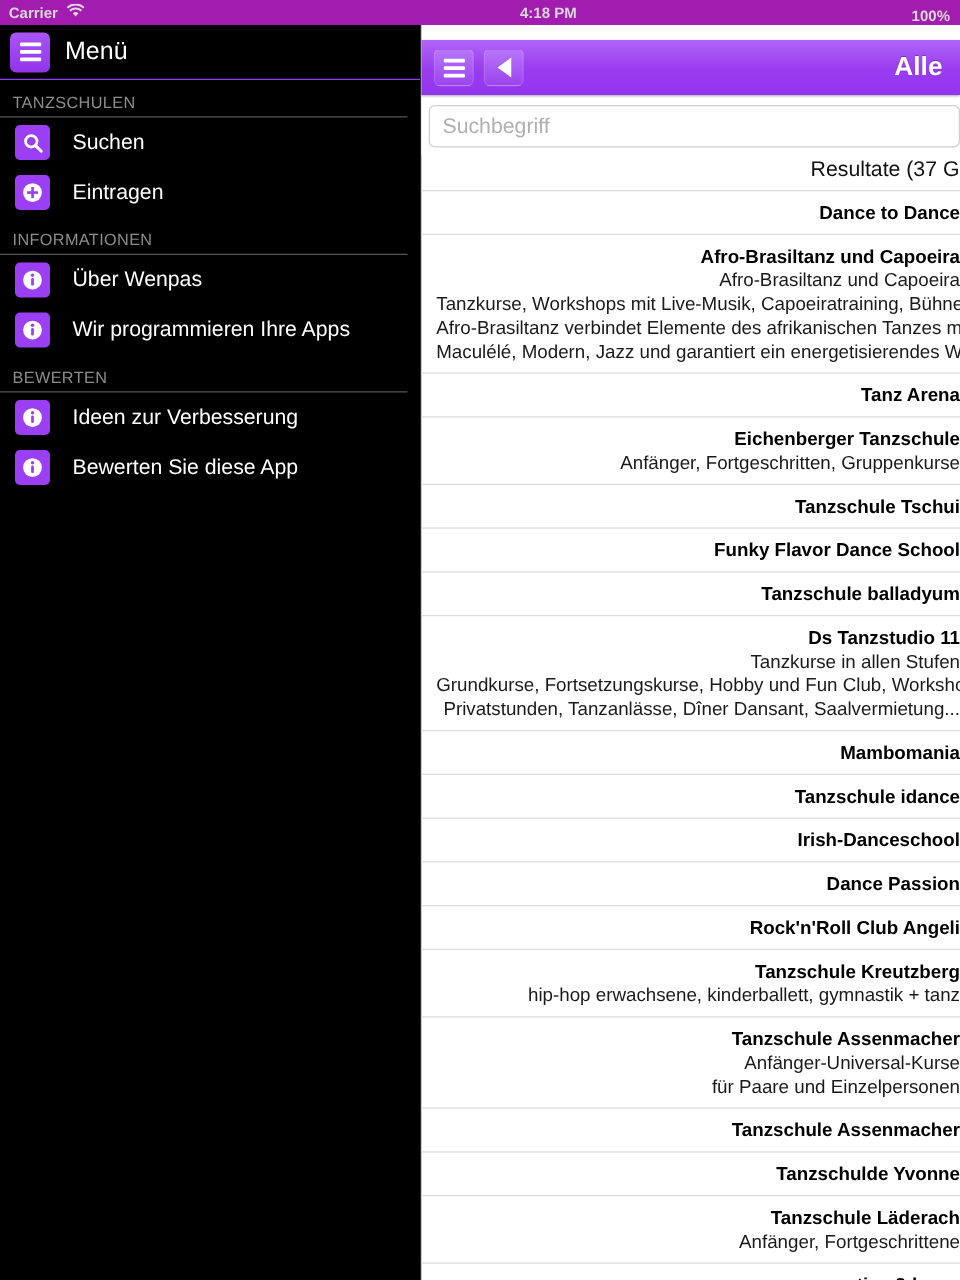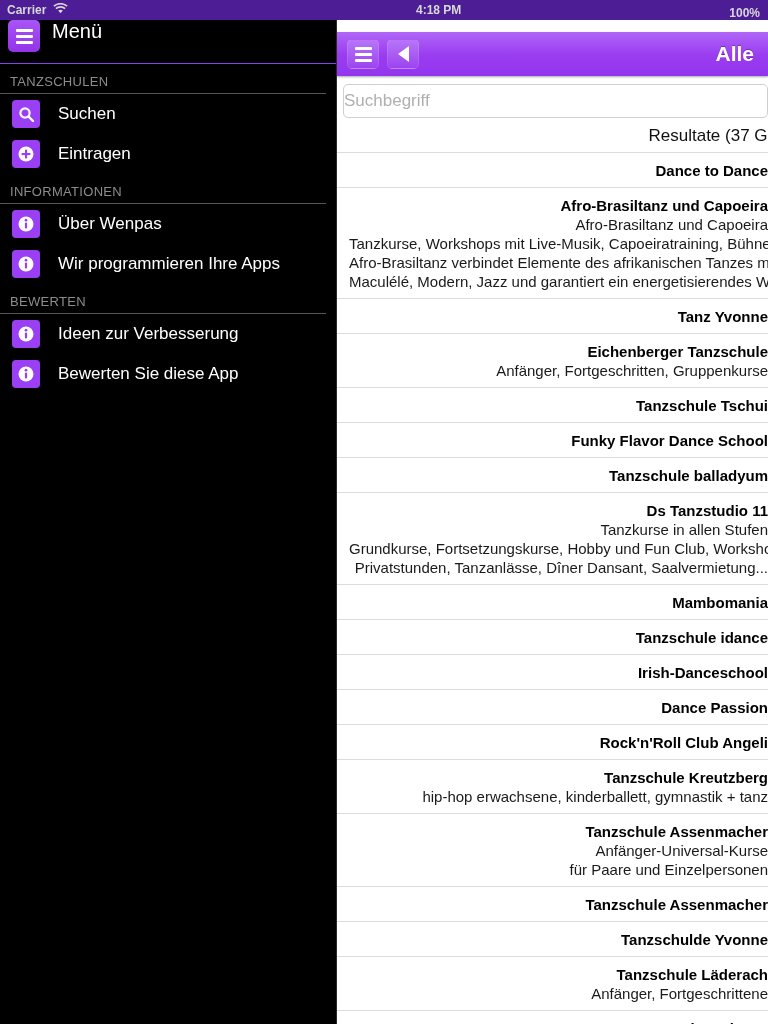--- a/index.html
+++ b/index.html
@@ -7,21 +7,21 @@
   body {
     font-family:"Liberation Sans", sans-serif;
     background:#000;
     overflow:hidden;
   }
   .screen { position:relative; width:768px; height:1024px; overflow:hidden; background:#000; }
 
   
   .statusbar {
     position:absolute; top:0; left:0; width:768px; height:20px;
-    background:#4c1d95; color:#d8d8d8;
+    background:#a21caf; color:#d8d8d8;
     font-size:12px; font-weight:bold;
     display:flex; align-items:center;
   }
   .sb-left { display:flex; align-items:center; gap:7px; padding-left:7px; width:320px; }
   .sb-center { flex:1; display:flex; justify-content:flex-start; padding-left:96px; }
   .sb-right { display:flex; align-items:center; gap:6px; padding-right:8px;flex-direction:column; }
   .wifi-ico { display:block; }
   .loc-ico { display:block; }
   .batt {
     width:24px; height:11px; border:1px solid #c9c9c9; border-radius:2.5px;
@@ -32,21 +32,21 @@
     background:#c9c9c9; border-radius:0 1px 1px 0;
   }
   .batt i { position:absolute; left:1px; top:1px; bottom:1px; width:20px; background:#d8d8d8; border-radius:1px; display:block; }
 
   
   .sidebar {
     position:absolute; left:0; top:20px; width:336px; height:1004px;
     background:#000;
   }
   .sb-header {
-    height:44px; display:flex; align-items:flex-start; padding-left:8px; gap:12px;
+    height:44px; display:flex; align-items:center; padding-left:8px; gap:12px;
     border-bottom:1px solid #8b3ff0;
   }
   .sq-btn {
     width:32px; height:32px; border-radius:5px;
     background:linear-gradient(to bottom,#a855f7,#9333ea);
     display:flex; align-items:center; justify-content:center; flex-shrink:0;
   }
   .burger { width:17px; display:flex; flex-direction:column; gap:3px; }
   .burger span { display:block; height:3px; background:#fff; border-radius:1px; }
   .menu-title { color:#fff; font-size:20px; }
@@ -93,21 +93,21 @@
     position:absolute; right:14px; top:0; height:44px;
     display:flex; align-items:center;
     color:#fff; font-size:21px; font-weight:bold;
     text-shadow:0 -1px 0 rgba(0,0,0,.3);
   }
 
   .searchwrap { padding:8px 0 6px 6px; background:#fff; }
   .searchfield {
     height:34px; width:100%; border:1px solid #cfcfcf; border-radius:5px;
     background:#fff; font-size:17px; color:#0f766e;
-    padding:0 0; outline:none;
+    padding:0 10px; outline:none;
     font-family:"Liberation Sans", sans-serif;
   }
   .searchfield::placeholder { color:#b0b0b0; }
 
   .results {
     text-align:right; font-size:17px; color:#111;
     padding:2px 0 6px 0; white-space:nowrap;
     overflow:hidden;
   }
   .results-inner { display:inline-block; width:440px; text-align:right; }
@@ -268,21 +268,21 @@
           <div class="li-title">Dance to Dance</div>
         </div>
         <div class="list-item">
           <div class="li-title">Afro-Brasiltanz und Capoeira</div>
           <div class="li-line">Afro-Brasiltanz und Capoeira</div>
           <div class="li-line">Tanzkurse, Workshops mit Live-Musik, Capoeiratraining, Bühnensh</div>
           <div class="li-line">Afro-Brasiltanz verbindet Elemente des afrikanischen Tanzes mit Ta</div>
           <div class="li-line">Maculélé, Modern, Jazz und garantiert ein energetisierendes Wohlg</div>
         </div>
         <div class="list-item">
-          <div class="li-title">Tanz Yvonne</div>
+          <div class="li-title">Tanz Arena</div>
         </div>
         <div class="list-item">
           <div class="li-title">Eichenberger Tanzschule</div>
           <div class="li-line">Anfänger, Fortgeschritten, Gruppenkurse</div>
         </div>
         <div class="list-item">
           <div class="li-title">Tanzschule Tschui</div>
         </div>
         <div class="list-item">
           <div class="li-title">Funky Flavor Dance School</div>

